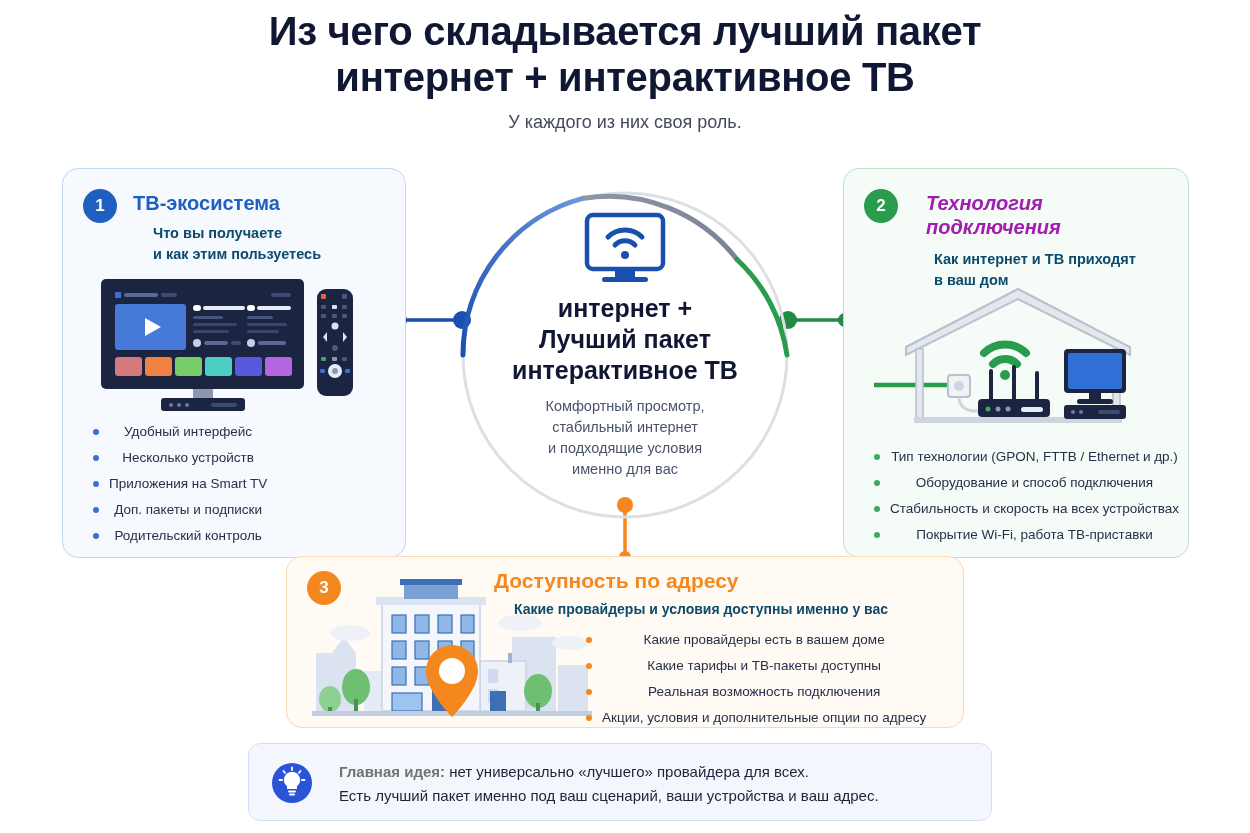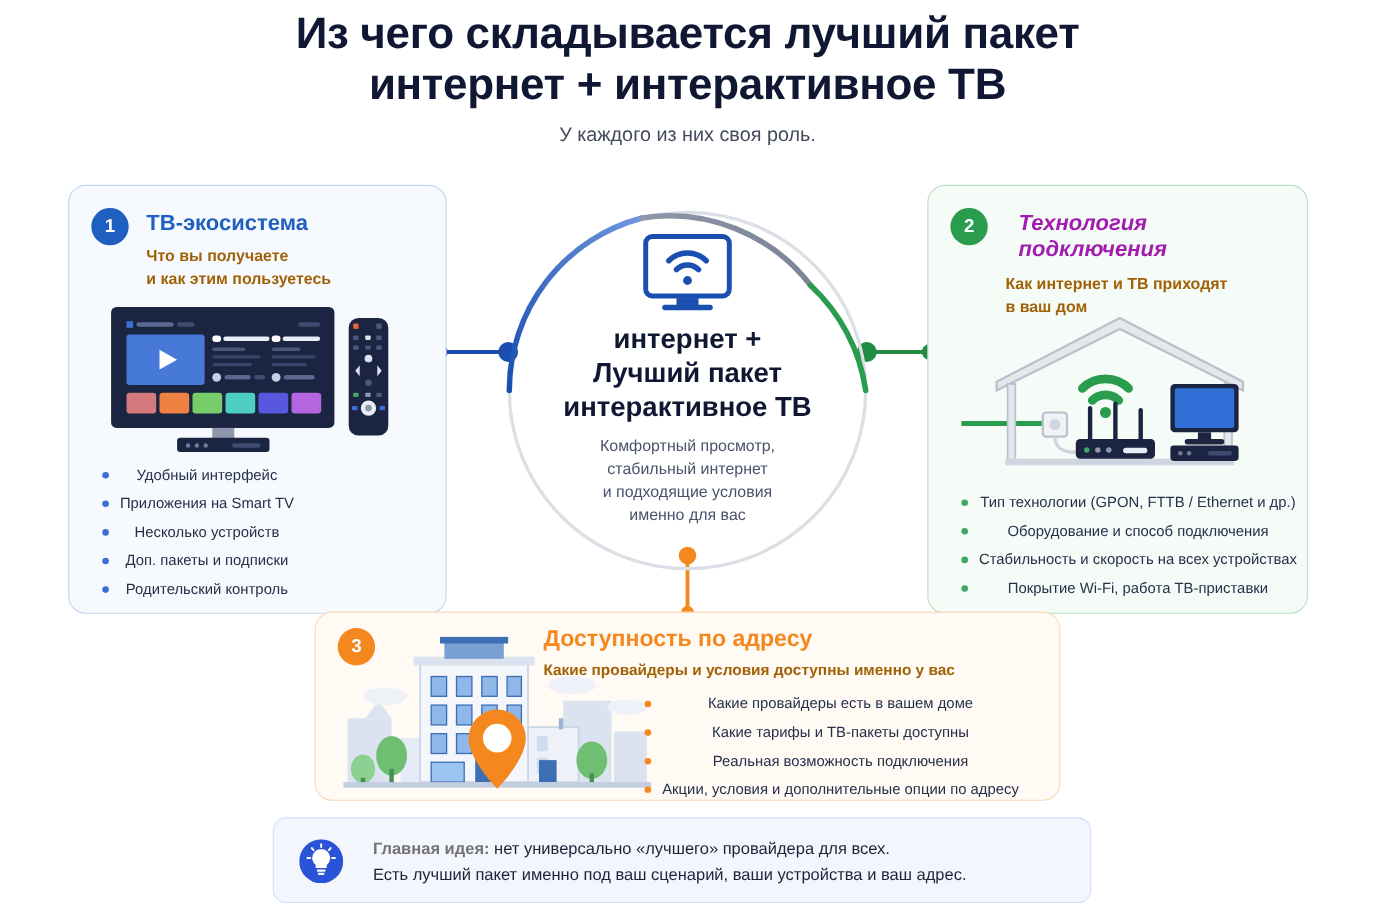--- a/index.html
+++ b/index.html
@@ -44,21 +44,21 @@
   }
   .badge-1 { left: 20px; top: 20px; background: #1f5fc0; }
   .badge-2 { left: 20px; top: 20px; background: #2a9c4e; }
   .badge-3 { left: 20px; top: 14px; background: #f4881f; }
 
   .card-title { position: absolute; font-size: 20px; font-weight: 700; line-height: 24px; }
   .t1 { left: 70px; top: 22px; color: #1f5fc0; }
   .t2 { left: 82px; top: 22px; color: #a21caf; width: 240px; font-style: italic; }
   .t3 { left: 207px; top: 12px; color: #f4881f; font-size: 21px; }
 
-  .card-sub { position: absolute; font-size: 14.5px; font-weight: 700; line-height: 21px; color: #a16207; }
+  .card-sub { position: absolute; font-size: 14.5px; font-weight: 700; line-height: 21px; color: #0c4a6e; margin-left: 20px; }
   .s1 { left: 70px; top: 54px; }
   .s2 { left: 70px; top: 80px; }
   .s3 { left: 207px; top: 42px; font-size: 14px; font-weight: 700; }
 
   ul.bullets { list-style: none; position: absolute; text-align: center; }
   ul.bullets li {
     position: relative; padding-left: 18px;
     font-size: 13.5px; line-height: 26px; color: #26304a;
   }
   ul.bullets li::before {
@@ -239,22 +239,22 @@
       <rect x="243" y="80" width="5" height="4" rx="1" fill="#4b587e"></rect>
       <circle cx="236" cy="94" r="7" fill="#e7ecf7"></circle>
       <circle cx="236" cy="94" r="3" fill="#8d97ad"></circle>
       <rect x="221" y="92" width="5" height="4" rx="1" fill="#3a6fd8"></rect>
       <rect x="246" y="92" width="5" height="4" rx="1" fill="#3a6fd8"></rect>
     </svg>
   </div>
 
   <ul class="bullets b1">
     <li>Удобный интерфейс</li>
+    <li>Несколько устройств</li>
     <li>Приложения на Smart TV</li>
-    <li>Несколько устройств</li>
     <li>Доп. пакеты и подписки</li>
     <li>Родительский контроль</li>
   </ul>
 </div>
 
 <div class="card card-2">
   <div class="badge badge-2">2</div>
   <div class="card-title t2">
     <div>Технология</div>
     <div>подключения</div>

